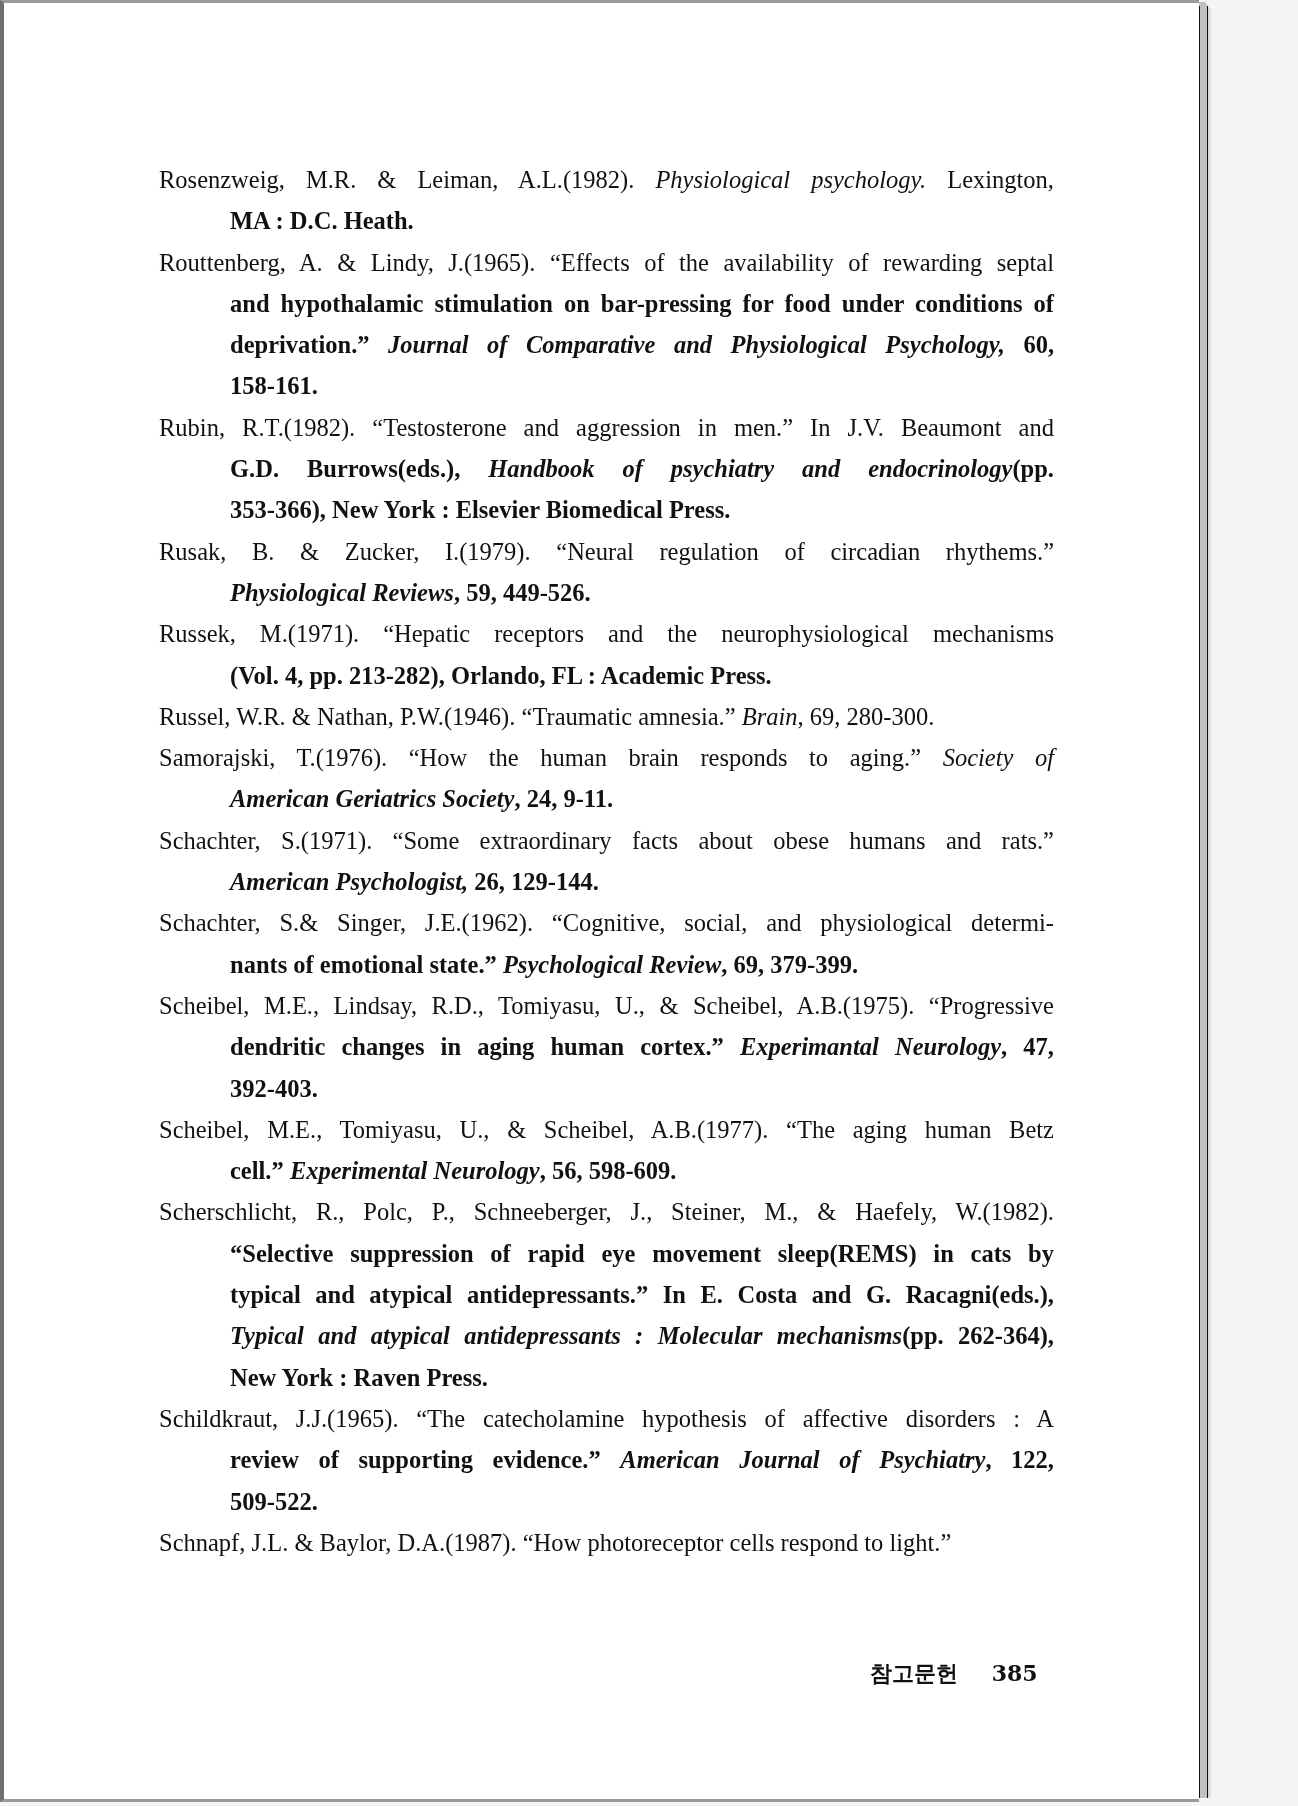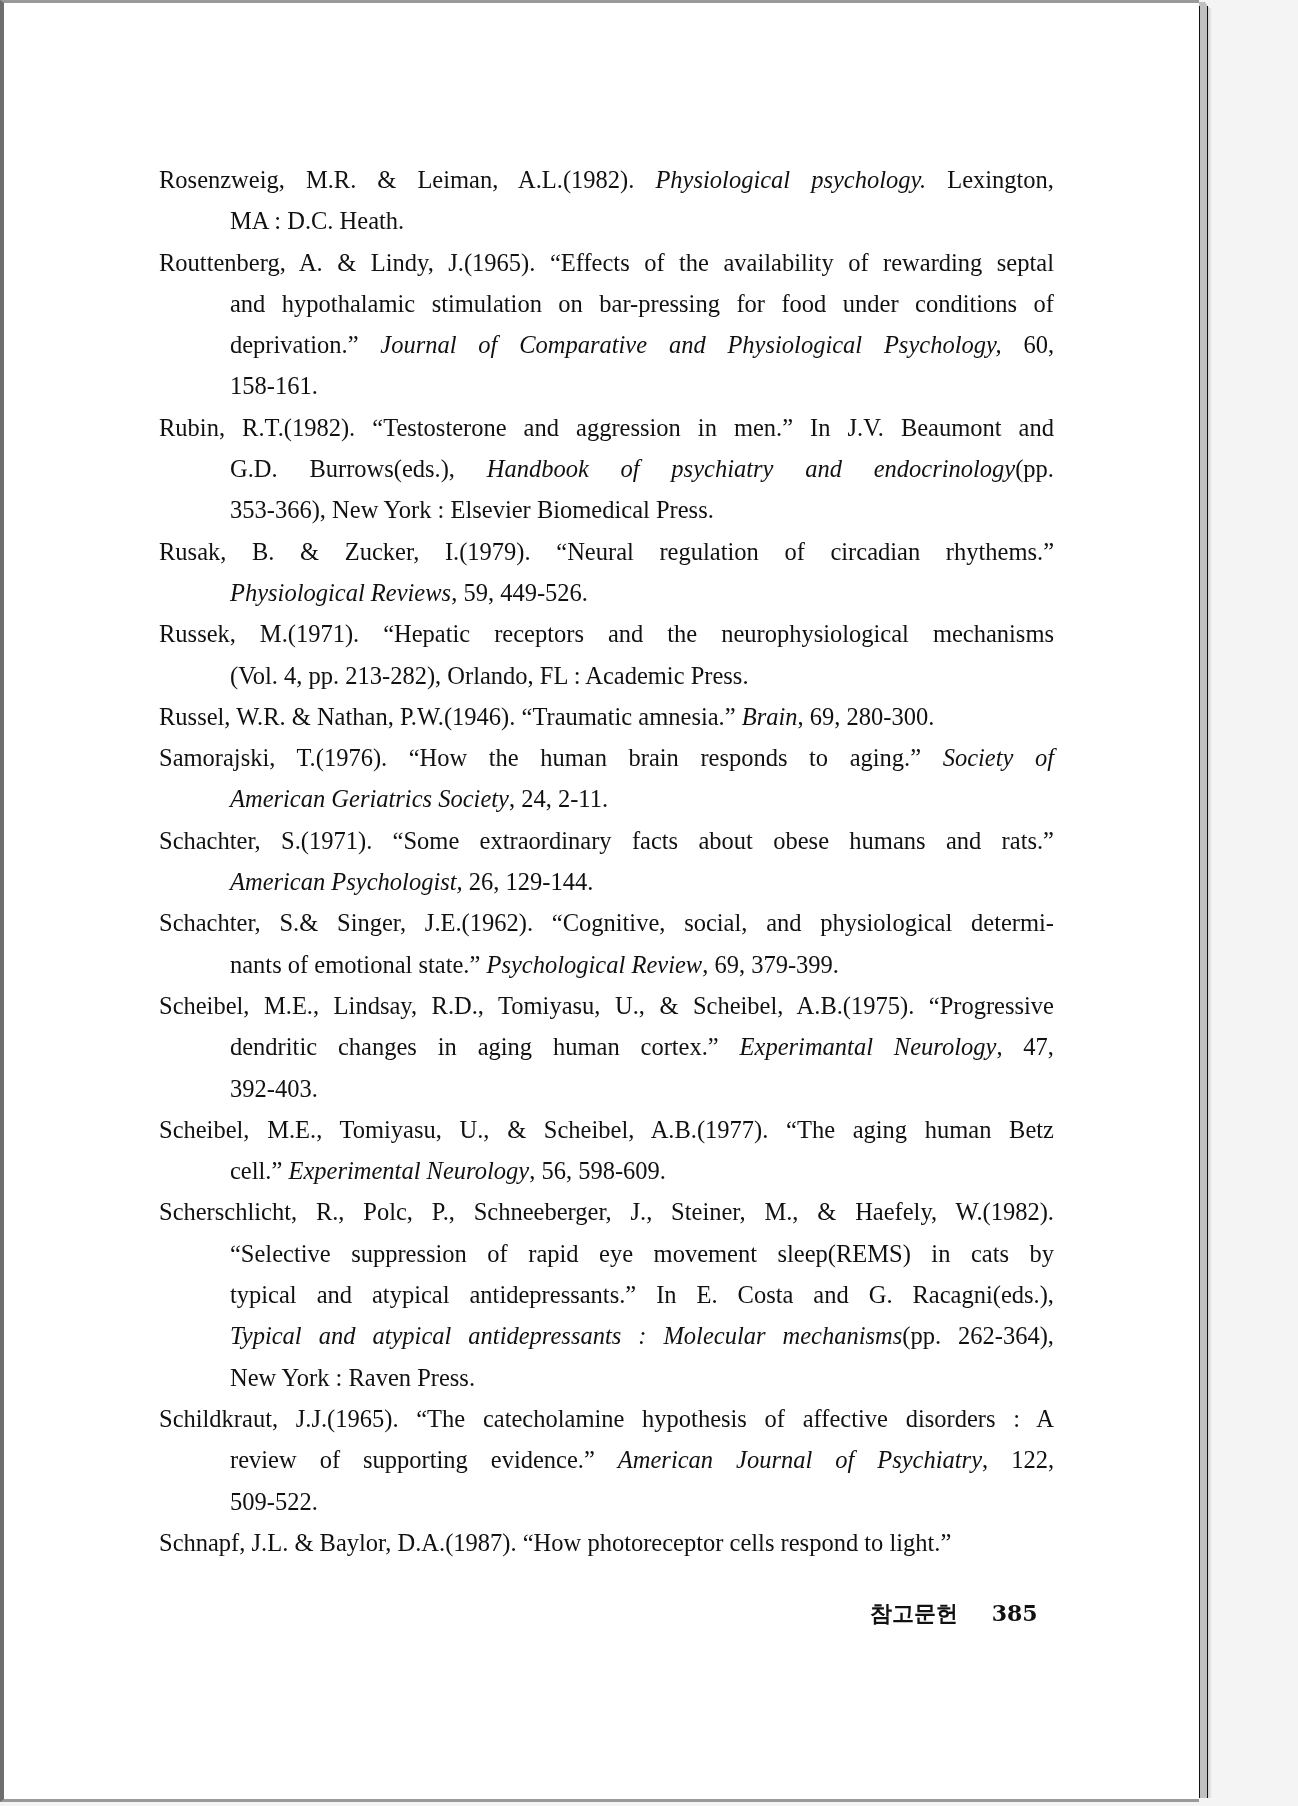--- a/index.html
+++ b/index.html
@@ -68,31 +68,32 @@
     display: block;
     height: 41.3px;
     line-height: 41.3px;
     white-space: nowrap;
     text-align: justify;
     text-align-last: justify;
     overflow: visible;
   }
   .line.indent {
     margin-left: 71px;
+    font-weight: bold;
   }
   .line.last {
     text-align-last: left;
   }
   .line i {
     font-style: italic;
   }
   .footer {
     position: absolute;
     left: 866px;
-    top: 1596px;
+    top: 1656px;
     font-family: "DejaVu Sans", sans-serif;
     font-weight: bold;
     font-size: 22px;
     color: #111;
     white-space: nowrap;
   }
   .footer .section {
     letter-spacing: 0px;
   }
   .footer .pageno {
@@ -129,21 +130,21 @@
         </div>
         <div>
           <div class="line"><span>Russek, M.(1971). “Hepatic receptors and the neurophysiological mechanisms</span></div>
           <div class="line indent last"><span>(Vol. 4, pp. 213-282), Orlando, FL : Academic Press.</span></div>
         </div>
         <div>
           <div class="line last"><span>Russel, W.R. &amp; Nathan, P.W.(1946). “Traumatic amnesia.” </span><i>Brain</i><span>, 69, 280-300.</span></div>
         </div>
         <div>
           <div class="line"><span>Samorajski, T.(1976). “How the human brain responds to aging.” </span><i>Society of</i></div>
-          <div class="line indent last"><i>American Geriatrics Society</i><span>, 24, 2-11.</span></div>
+          <div class="line indent last"><i>American Geriatrics Society</i><span>, 24, 9-11.</span></div>
         </div>
         <div>
           <div class="line"><span>Schachter, S.(1971). “Some extraordinary facts about obese humans and rats.”</span></div>
           <div class="line indent last"><i>American Psychologist,</i><span> 26, 129-144.</span></div>
         </div>
         <div>
           <div class="line"><span>Schachter, S.&amp; Singer, J.E.(1962). “Cognitive, social, and physiological determi-</span></div>
           <div class="line indent last"><span>nants of emotional state.” </span><i>Psychological Review</i><span>, 69, 379-399.</span></div>
         </div>
         <div>

